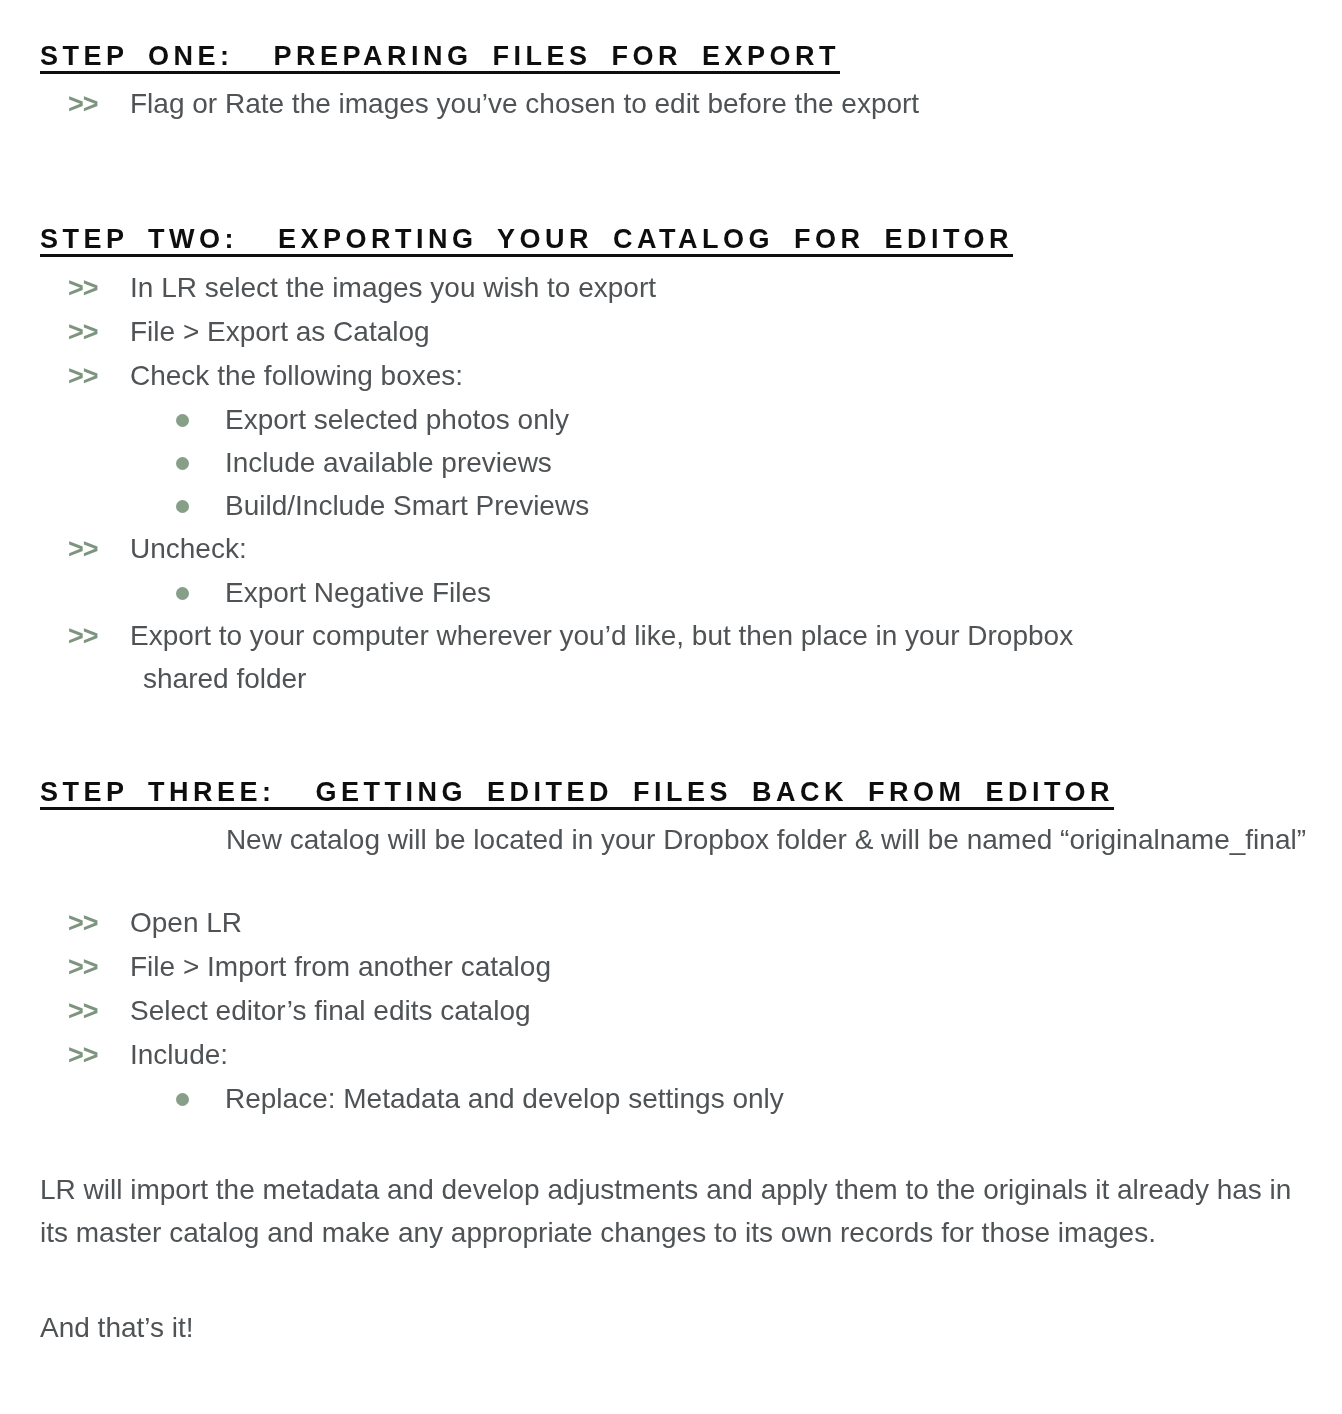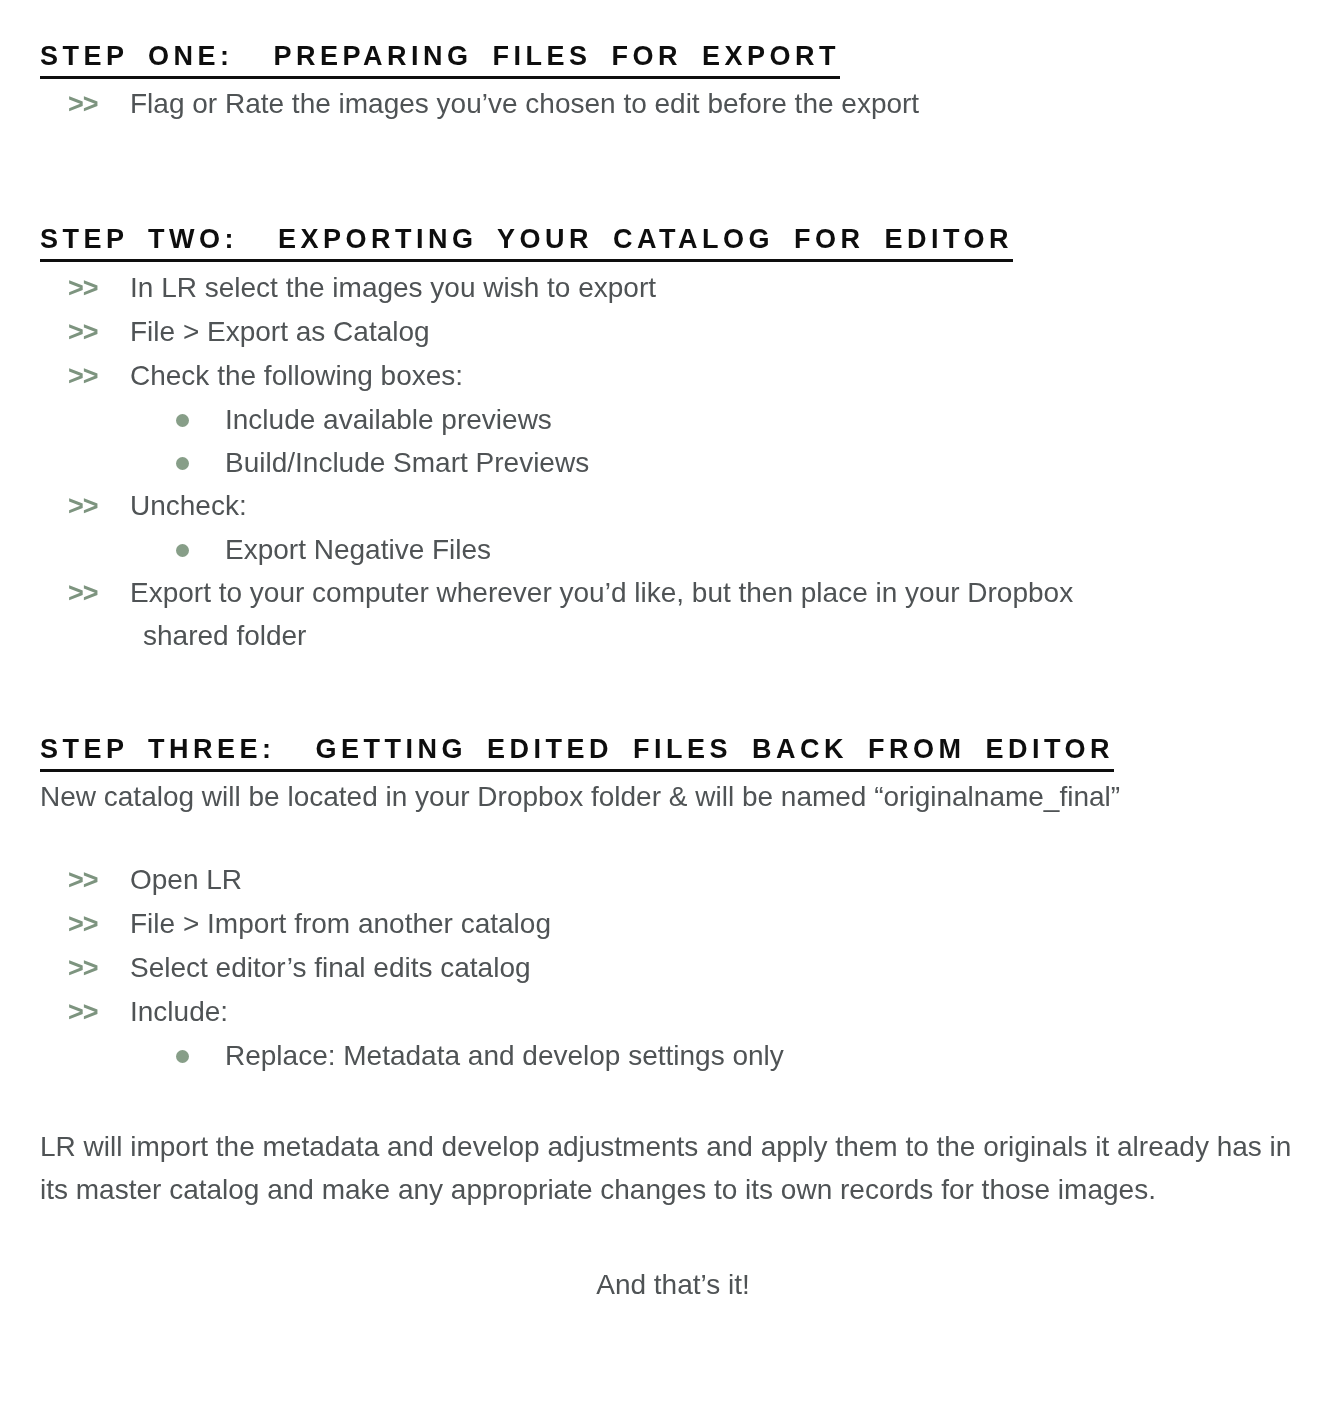--- a/index.html
+++ b/index.html
@@ -19,21 +19,20 @@
     font-weight: 800;
     color: #0e0e0e;
     letter-spacing: 4.5px;
     word-spacing: 8px;
     white-space: pre-wrap;
     margin: 0 0 10px 0;
     line-height: 1.2;
   }
   h2.step-heading .hd {
     border-bottom: 3px solid #0e0e0e;
-    padding-bottom: 5px;
   }
   .section-two   { margin-top: 97px; }
   .section-three { margin-top: 76px; }
 
   .li {
     display: flex;
     align-items: baseline;
     line-height: 43px;
   }
   .arrow-item  { padding-left: 28px; }
@@ -58,29 +57,30 @@
     background: #879e88;
     position: relative;
     top: -2px;
   }
   .li-text { flex: 1; }
   .cont { display: block; padding-left: 13px; }
 
   .intro {
     line-height: 43px;
     margin: 0;
+    text-align: right;
   }
   .items-gap { margin-top: 40px; }
 
   .body-para {
     line-height: 43px;
     max-width: 1268px;
     margin-top: 48px;
   }
-  .closing-note { margin-top: 52px; text-align: center; }
+  .closing-note { margin-top: 52px; }
 </style>
 </head>
 <body>
 
 <div class="doc">
 
   <section class="section-one">
     <h2 class="step-heading"><span class="hd">STEP ONE:  PREPARING FILES FOR EXPORT</span></h2>
     <div class="li arrow-item">
       <span class="marker-arrow">&gt;&gt;</span>
@@ -95,20 +95,24 @@
       <span class="marker-arrow">&gt;&gt;</span>
       <span class="li-text">In LR select the images you wish to export</span>
     </div>
     <div class="li arrow-item">
       <span class="marker-arrow">&gt;&gt;</span>
       <span class="li-text">File &gt; Export as Catalog</span>
     </div>
     <div class="li arrow-item">
       <span class="marker-arrow">&gt;&gt;</span>
       <span class="li-text">Check the following boxes:</span>
+    </div>
+    <div class="li bullet-item">
+      <span class="marker-bullet"></span>
+      <span class="li-text">Export selected photos only</span>
     </div>
     <div class="li bullet-item">
       <span class="marker-bullet"></span>
       <span class="li-text">Include available previews</span>
     </div>
     <div class="li bullet-item">
       <span class="marker-bullet"></span>
       <span class="li-text">Build/Include Smart Previews</span>
     </div>
     <div class="li arrow-item">

